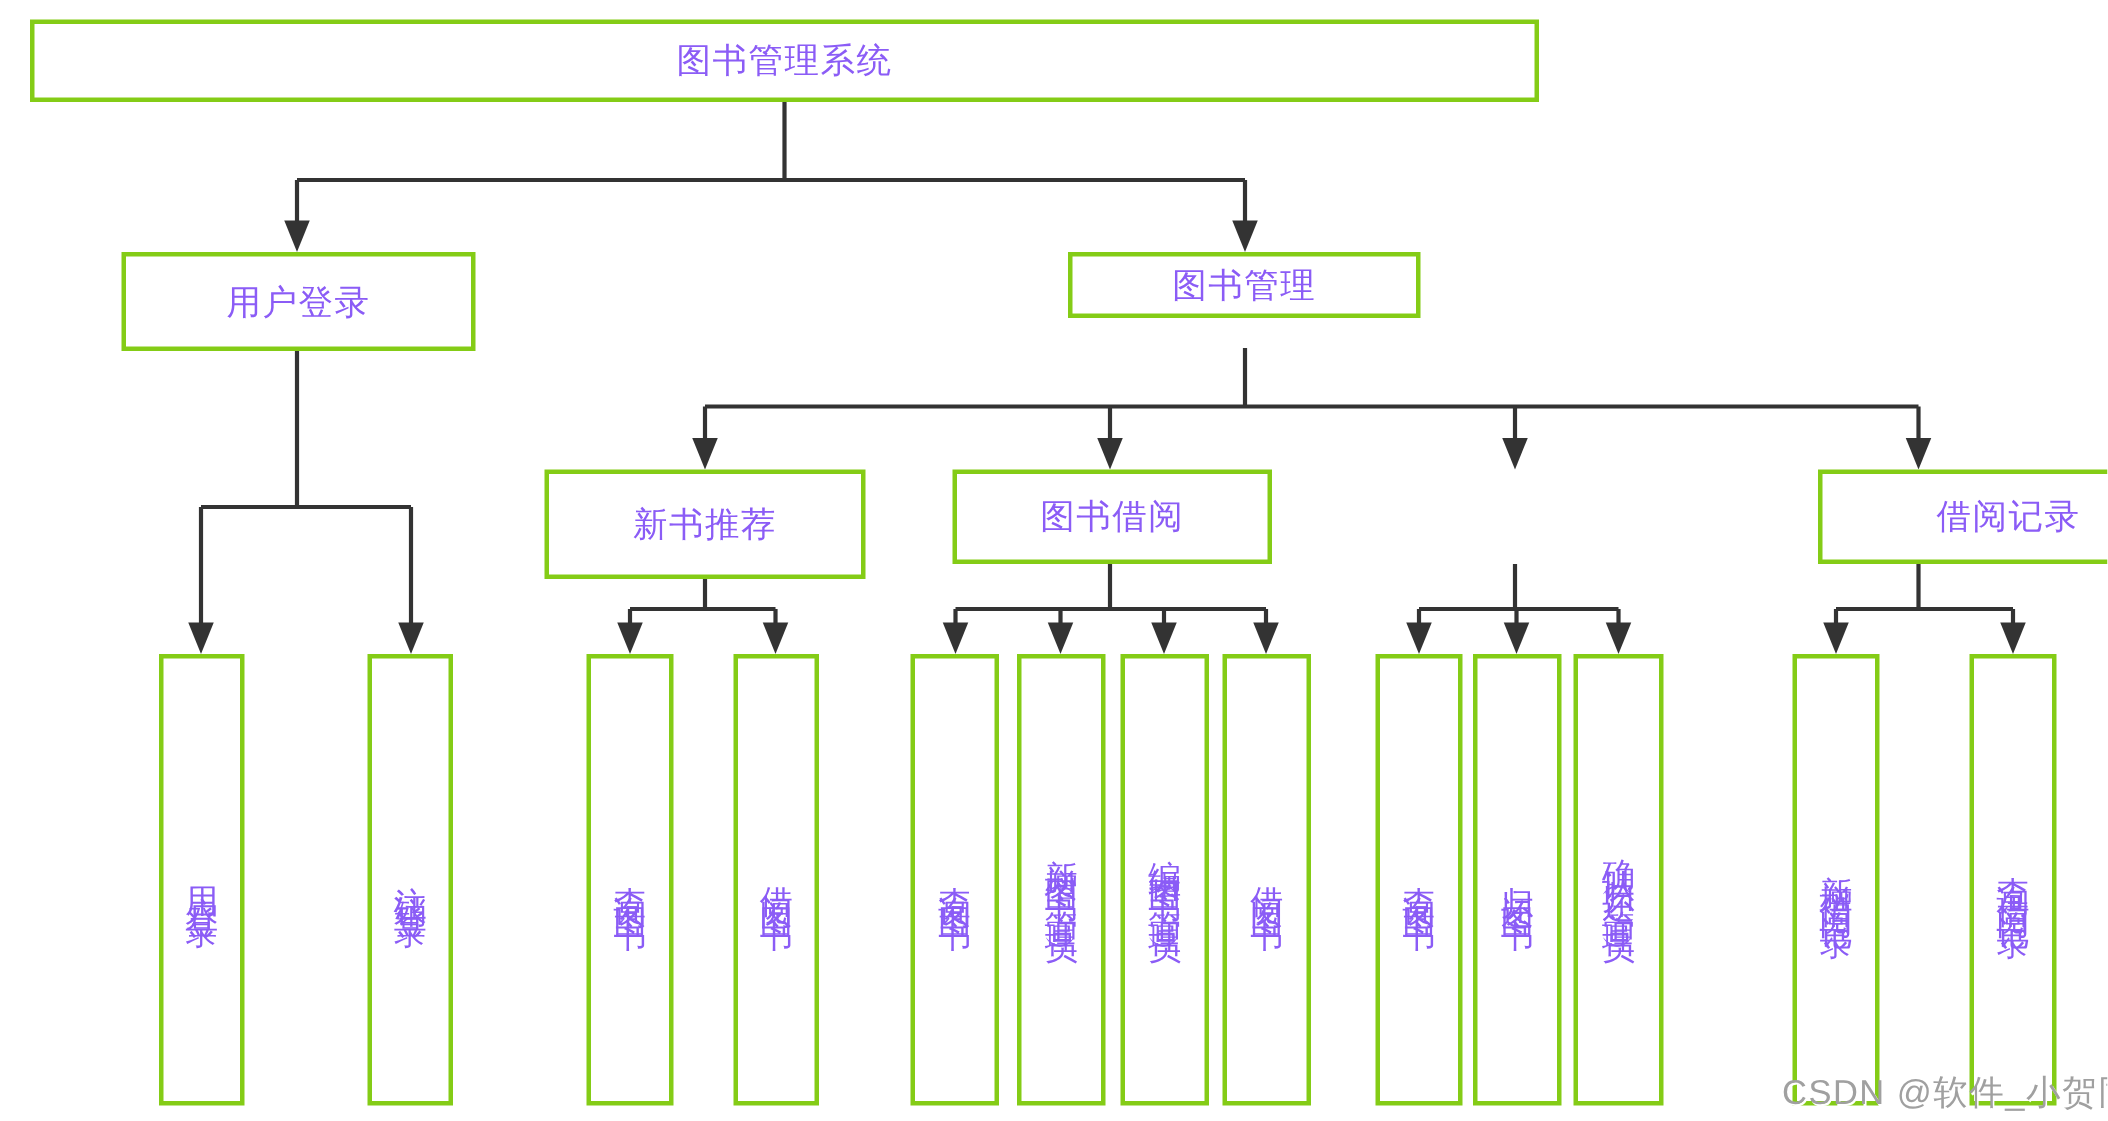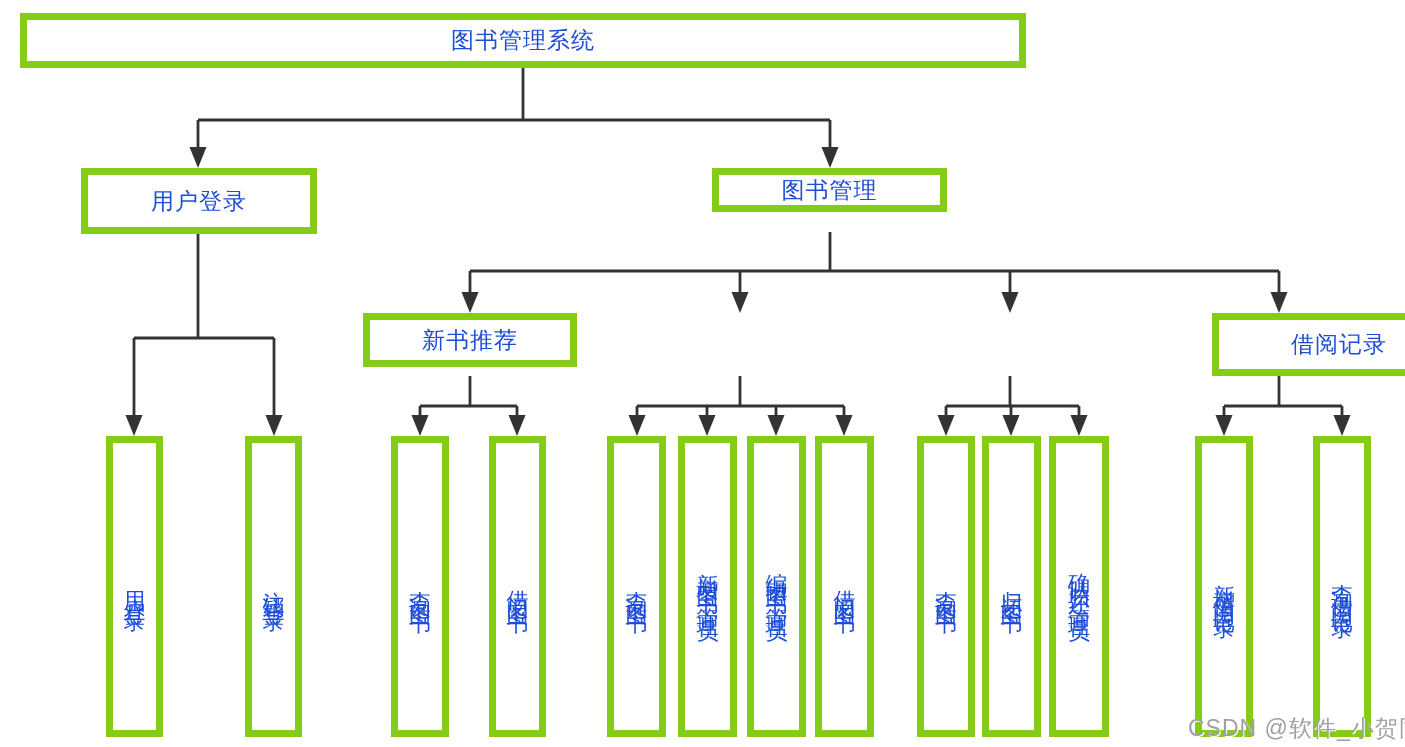--- a/index.html
+++ b/index.html
@@ -14,25 +14,25 @@
   #connectors {
     position: absolute;
     left: 0; top: 0;
     width: 1405px; height: 747px;
     z-index: 1;
   }
   .box {
     position: absolute;
     box-sizing: border-box;
     background: #ffffff;
-    border: 7px solid #84cc16;
+    border: 3px solid #84cc16;
     display: flex;
     align-items: center;
     justify-content: center;
-    color: #1d4ed8;
+    color: #8b5cf6;
     font-size: 23px;
     z-index: 2;
     text-align: left;
     letter-spacing: 1px;
   }
   .leaf {
     writing-mode: vertical-rl;
     text-orientation: mixed;
     letter-spacing: 7px;
     font-size: 22px;
@@ -123,21 +123,22 @@
       <polygon points="1215.5,415 1232.5,415 1224,436"></polygon>
       <polygon points="1333.5,415 1350.5,415 1342,436"></polygon>
     </g>
   </svg>
 
   <div class="box" style="left:20px; top:13px; width:1006px; height:55px;">图书管理系统</div>
 
   <div class="box" style="left:81px; top:168px; width:236px; height:66px;">用户登录</div>
   <div class="box" style="left:712px; top:168px; width:235px; height:44px;">图书管理</div>
 
-  <div class="box" style="left:363px; top:313px; width:214px; height:54px;">新书推荐</div>
+  <div class="box" style="left:363px; top:313px; width:214px; height:73px;">新书推荐</div>
+  <div class="box" style="left:635px; top:313px; width:213px; height:63px;">图书借阅</div>
   <div class="box" style="left:1212px; top:313px; width:254px; height:63px;">借阅记录</div>
 
   <div class="box leaf" style="left:106px; top:436px; width:57px; height:301px;">用户登录</div>
   <div class="box leaf" style="left:245px; top:436px; width:57px; height:301px;">注销登录</div>
 
   <div class="box leaf" style="left:391px; top:436px; width:58px; height:301px;">查询图书</div>
   <div class="box leaf" style="left:489px; top:436px; width:57px; height:301px;">借阅图书</div>
 
   <div class="box leaf" style="left:607px; top:436px; width:59px; height:301px;">查询图书</div>
   <div class="box leaf" style="left:678px; top:436px; width:59px; height:301px;">新增图书（管理员）</div>

